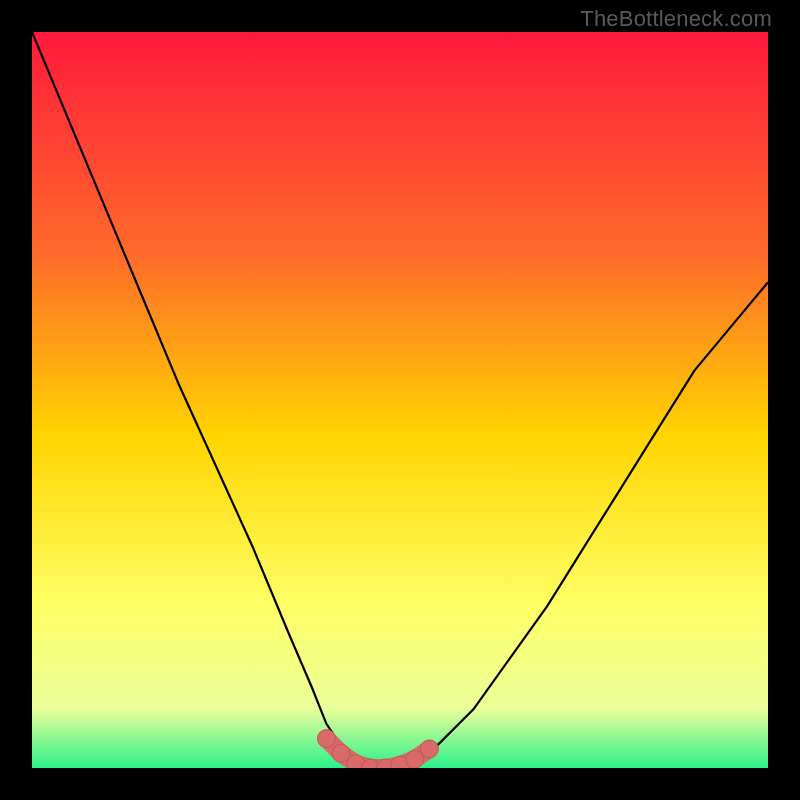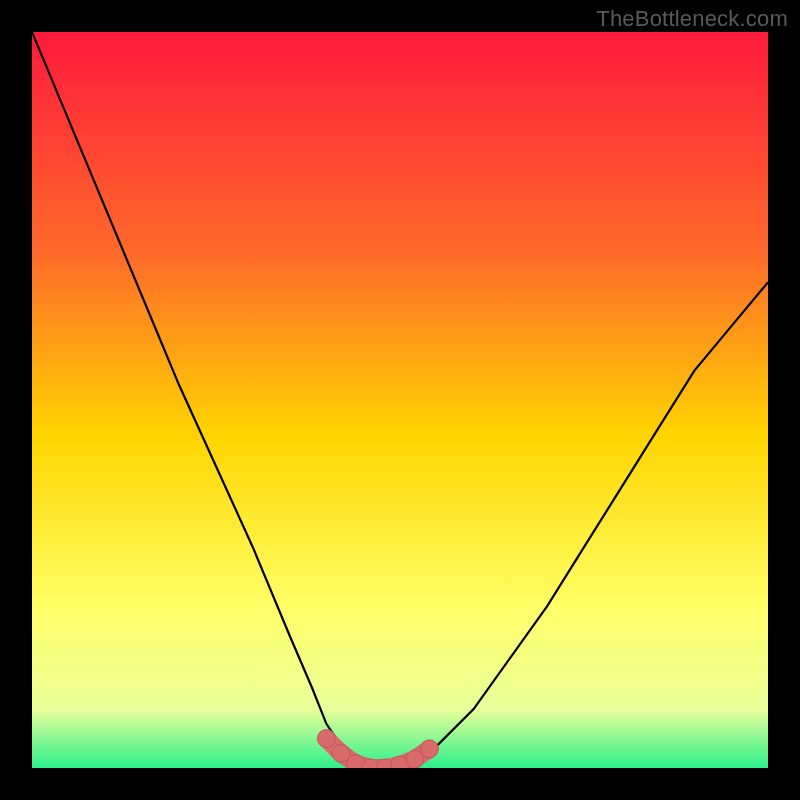--- a/index.html
+++ b/index.html
@@ -22,21 +22,21 @@
   .plot-area {
     position: absolute;
     left: 0;
     top: 0;
     width: 736px;
     height: 736px;
   }
   .watermark {
     position: absolute;
     top: 6px;
-    right: 12px;
+    right: 28px;
     color: #5a5a5a;
     font-size: 22px;
     font-weight: 500;
     letter-spacing: 0.2px;
     user-select: none;
   }
   svg {
     display: block;
   }
 </style>

